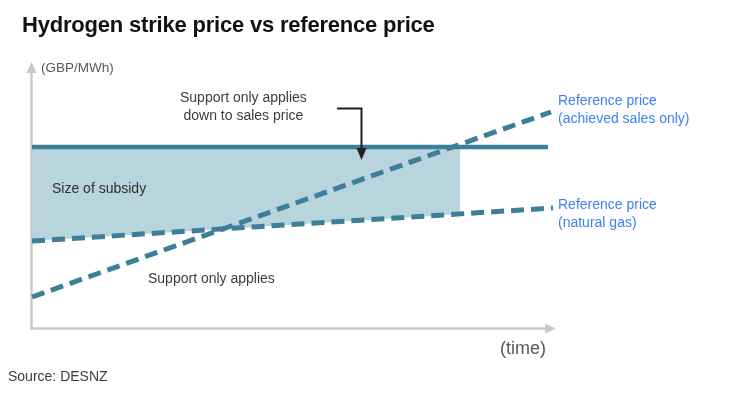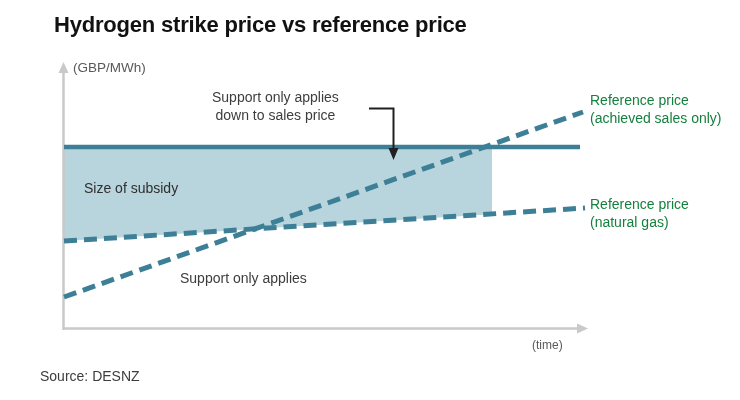--- a/index.html
+++ b/index.html
@@ -12,21 +12,20 @@
     background: #ffffff;
     font-family: "Liberation Sans", sans-serif;
     overflow: hidden;
     position: relative;
   }
   #chart-root {
     position: absolute;
     inset: 0;
     width: 704px;
     height: 400px;
-    margin-left: 32px;
   }
   .chart-title {
     position: absolute;
     left: 22px;
     top: 12px;
     font-size: 22px;
     font-weight: bold;
     color: #111111;
     letter-spacing: -0.2px;
     white-space: nowrap;
@@ -37,21 +36,21 @@
     top: 60px;
     font-size: 13.5px;
     color: #58595b;
     white-space: nowrap;
     text-align: center;
   }
   .axis-time-label {
     position: absolute;
     left: 500px;
     top: 338px;
-    font-size: 12px;
+    font-size: 18px;
     color: #58595b;
     white-space: nowrap;
   }
   .source-note {
     position: absolute;
     left: 8px;
     top: 368px;
     font-size: 14px;
     color: #3d3d3d;
     white-space: nowrap;
@@ -83,21 +82,21 @@
     left: 52px;
     top: 180px;
     font-size: 14px;
     color: #2f2f2f;
     white-space: nowrap;
     text-align: center;
   }
   .series-label {
     position: absolute;
     font-size: 14px;
-    color: #15803d;
+    color: #3b82f6;
     line-height: 1.28;
     white-space: nowrap;
   }
   .label-ref-sales { left: 558px; top: 92px; }
   .label-strike    { left: 558px; top: 140px; }
   .label-ref-gas   { left: 558px; top: 196px; }
 </style>
 </head>
 <body>
 

